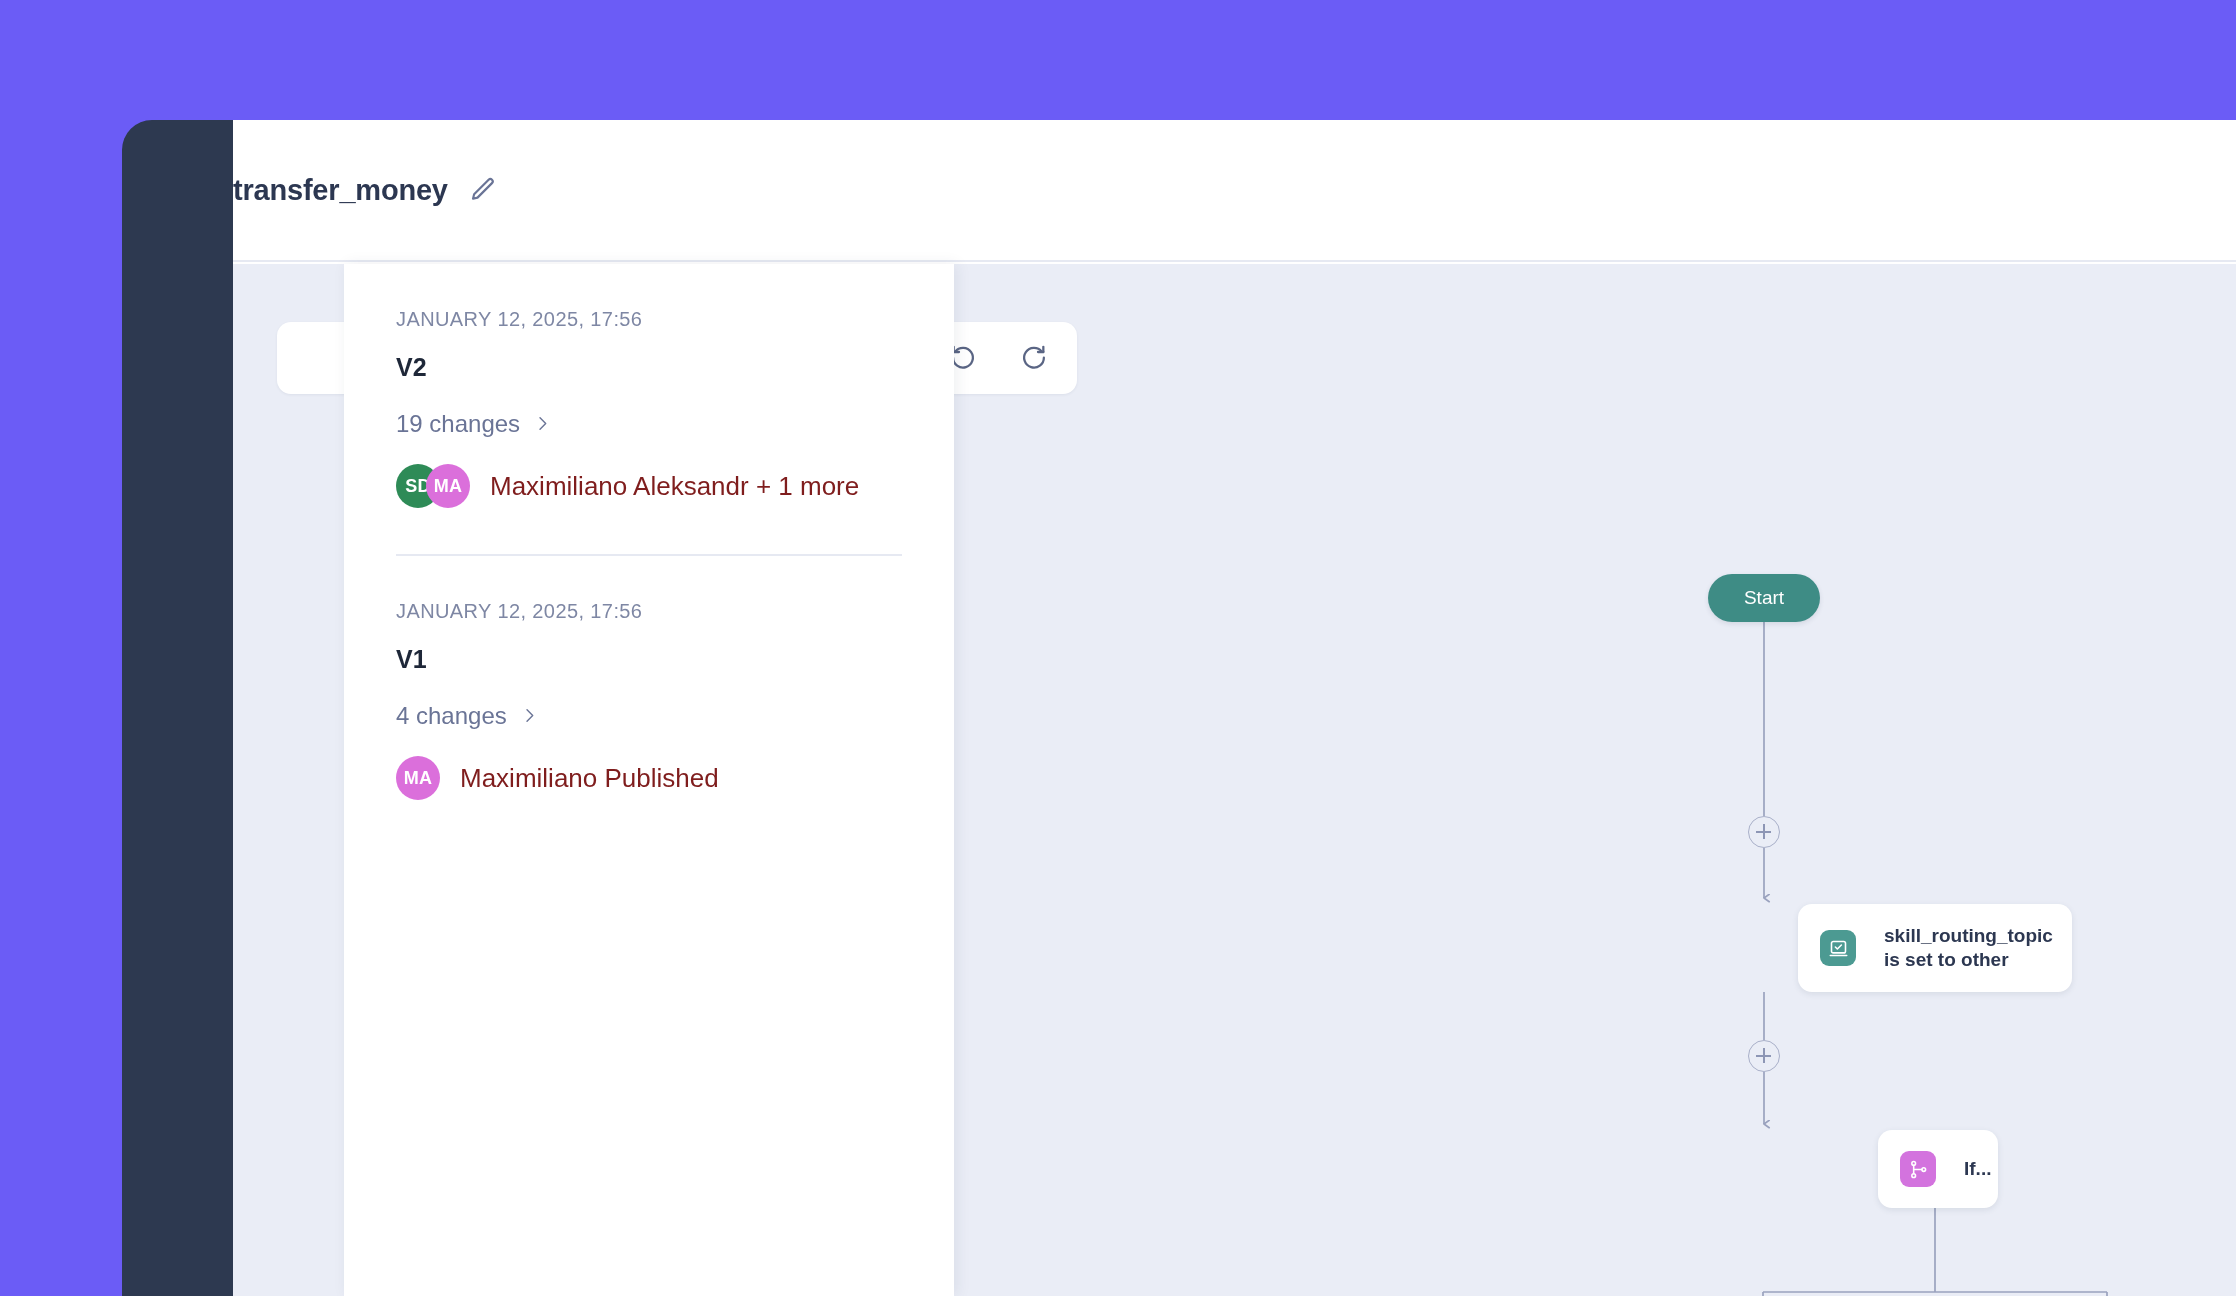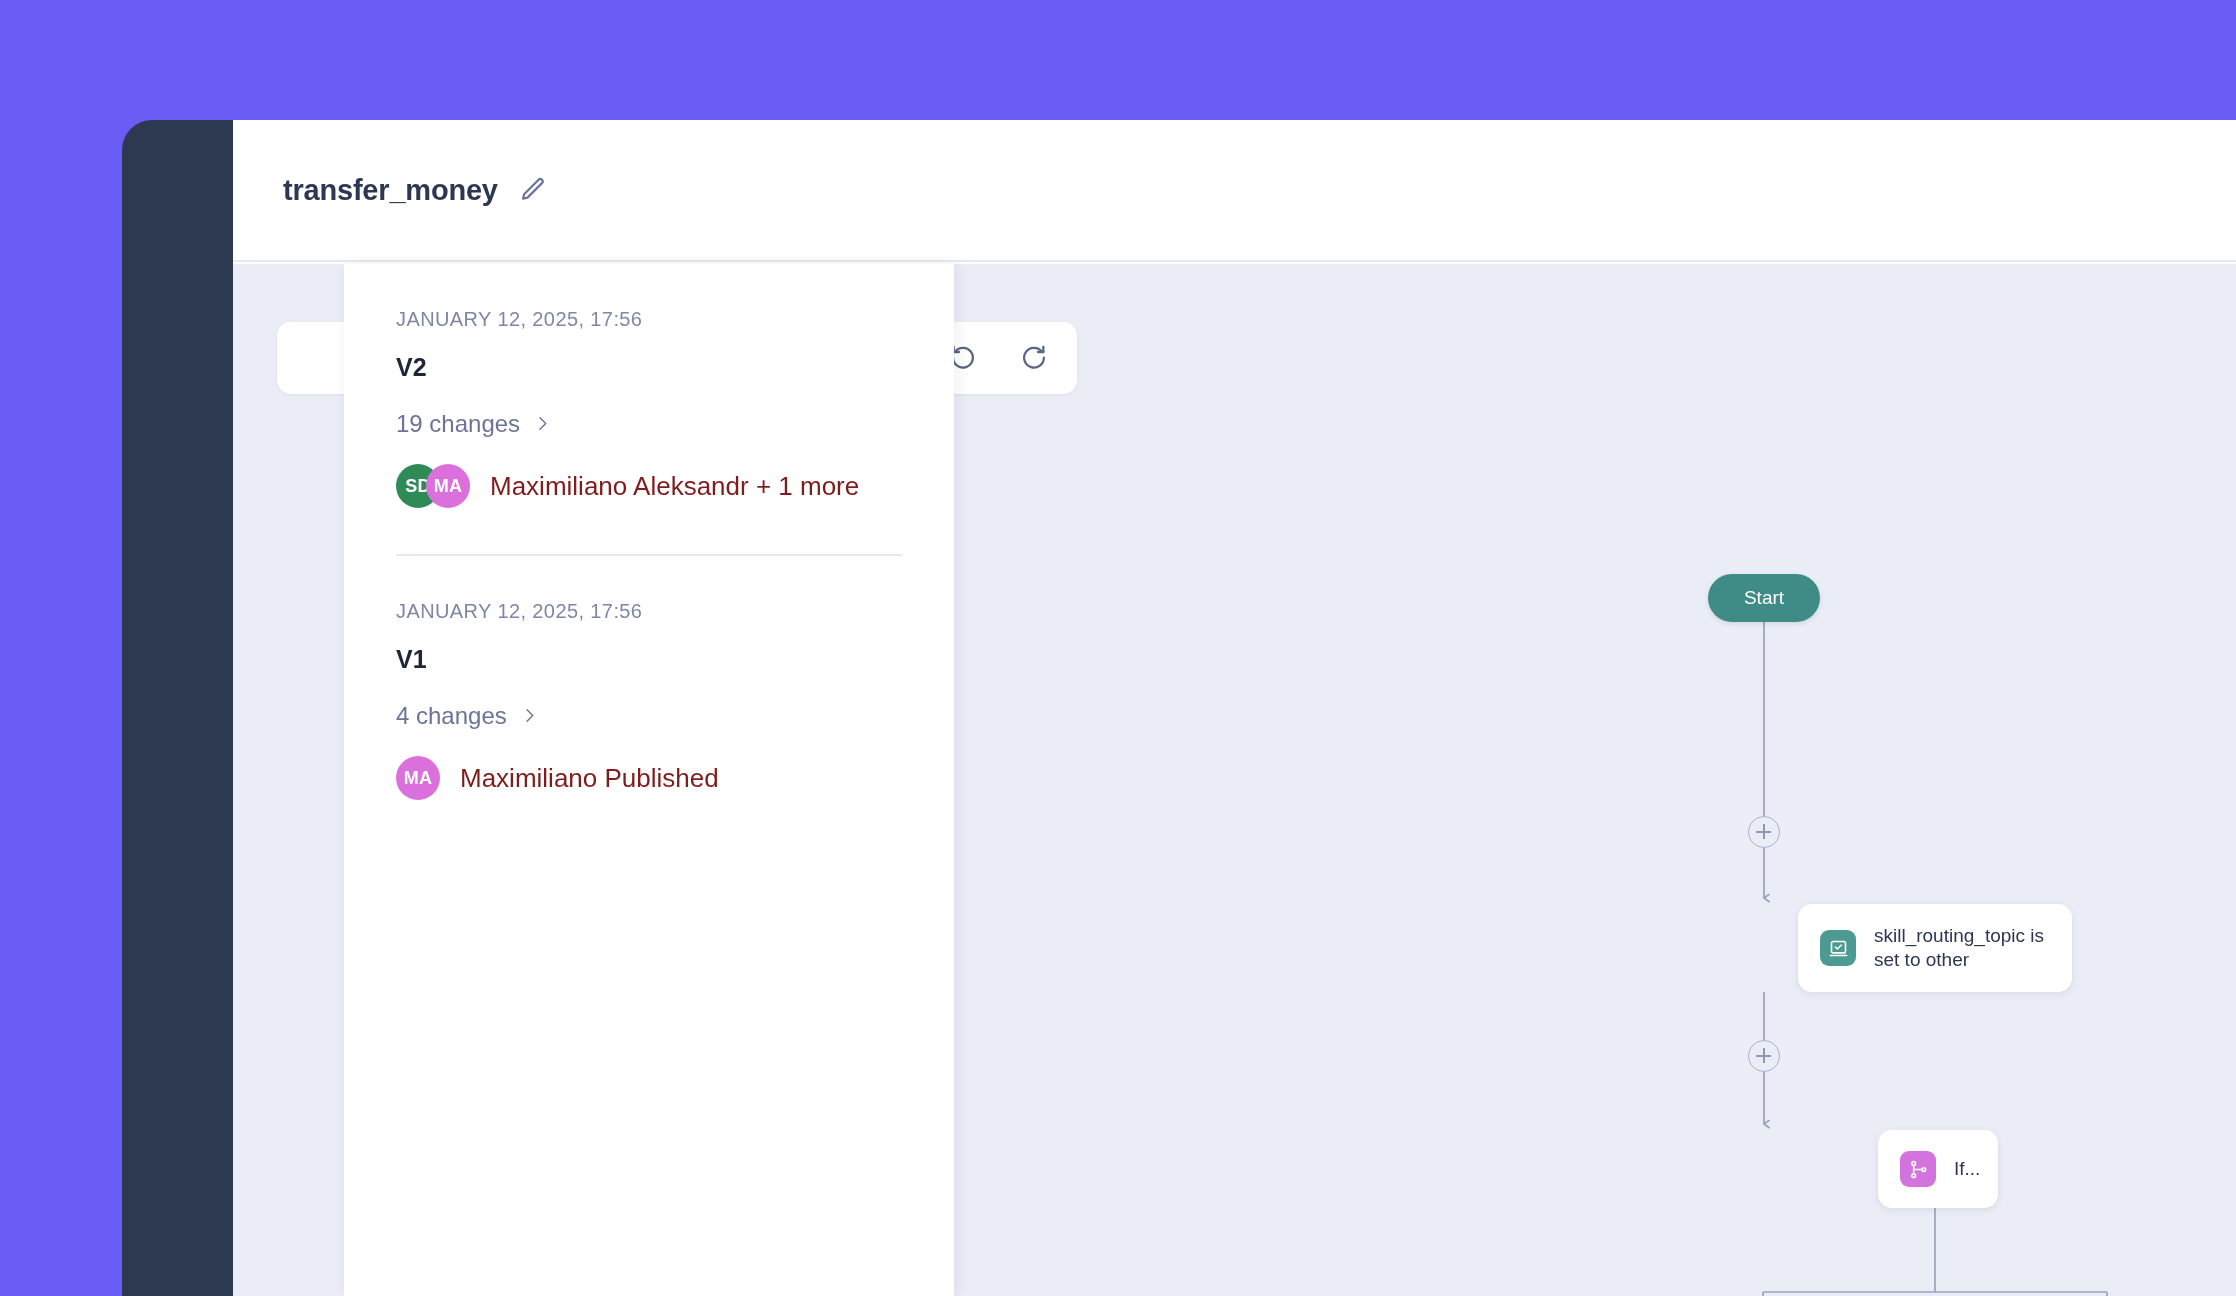--- a/index.html
+++ b/index.html
@@ -31,21 +31,20 @@
     overflow: hidden;
   }
 
   
   #app-header {
     height: 142px;
     background: #ffffff;
     border-bottom: 2px solid #E6E9F2;
     display: flex;
     align-items: center;
-    padding-left: 50px;
   }
   #flow-title {
     font-size: 29px;
     font-weight: bold;
     color: #2C3751;
     letter-spacing: -0.2px;
   }
   #edit-title-button {
     margin-left: 18px;
     width: 34px; height: 34px;
@@ -118,24 +117,25 @@
   }
   .node-icon {
     width: 36px; height: 36px;
     border-radius: 9px;
     display: flex; align-items: center; justify-content: center;
     flex: 0 0 36px;
   }
   .node-icon.teal { background: #4C9A92; }
   .node-icon.pink { background: #D373DE; }
   .node-label {
-    margin-left: 18px;
+    margin-left: 28px;
     font-size: 19px;
     color: #2C3751;
     line-height: 1.28;
+    font-weight: bold;
   }
 
   #node-condition { left: 1565px; top: 640px; width: 274px; height: 88px; }
   #node-if        { left: 1645px; top: 866px; width: 120px; height: 78px; }
 
   .plus-btn {
     position: absolute;
     width: 32px; height: 32px;
     border-radius: 50%;
     background: #EAEDF6;

